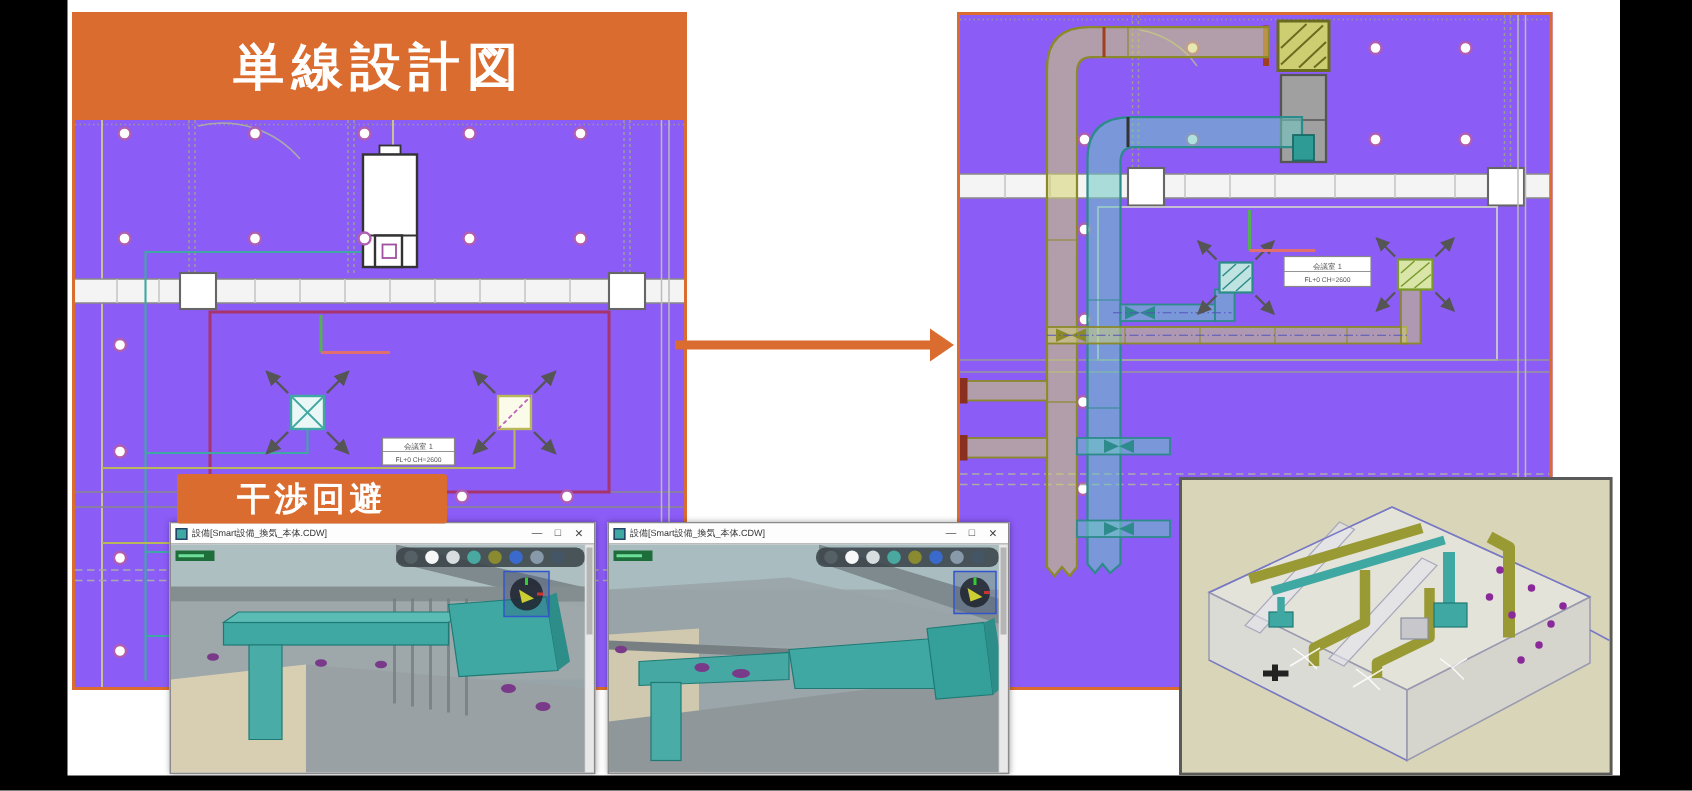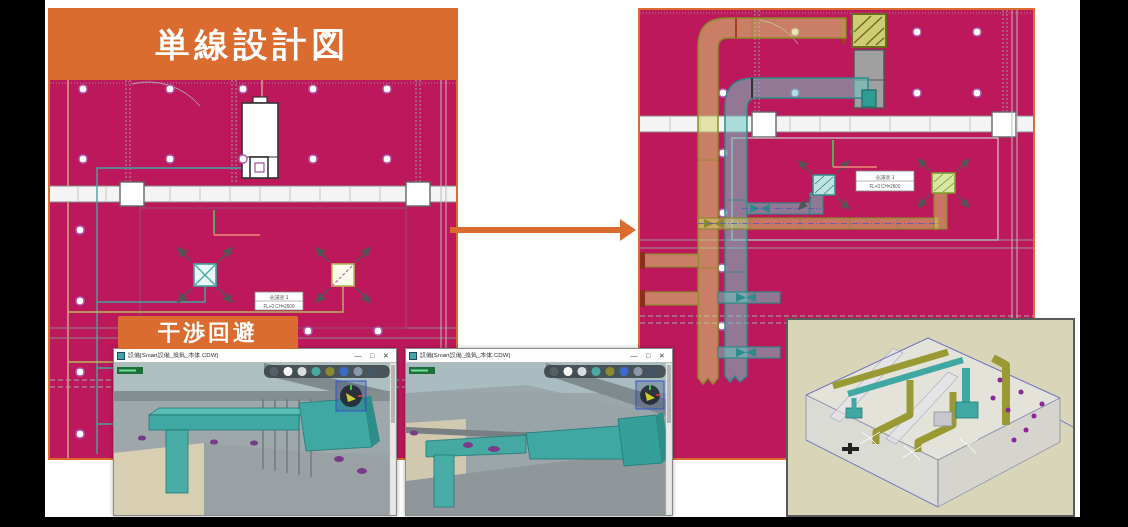--- a/index.html
+++ b/index.html
@@ -1,21 +1,21 @@
 <!DOCTYPE html>
 <html><head>
 <meta charset="utf-8">
 <style>
   html,body{margin:0;padding:0;}
   body{
     width:1128px;height:527px;position:relative;background:#000;
     font-family:"Liberation Sans","DejaVu Sans",sans-serif;overflow:hidden;
   }
   .content-bg{position:absolute;left:45px;top:0;width:1035px;height:517px;background:#fff;}
-  .panel{position:absolute;top:8px;height:452px;border:2px solid #d96c2e;background:#be185d;box-sizing:border-box;z-index:1;}
+  .panel{position:absolute;top:8px;height:452px;border:2px solid #d96c2e;background:#8b5cf6;box-sizing:border-box;z-index:1;}
   .panel-header{height:70px;background:#d96c2e;display:flex;align-items:center;justify-content:center;}
   .panel-header span{color:#fff;font-size:34px;font-weight:bold;letter-spacing:5px;}
   #left-panel{left:48px;width:410px;}
   #right-panel{left:638px;width:397px;}
   .plan{display:block;}
   .arrow{position:absolute;left:450px;top:227px;width:170px;height:6px;background:#d96c2e;z-index:1;}
   .arrow-head{position:absolute;left:620px;top:219px;width:0;height:0;border-left:16px solid #d96c2e;border-top:11px solid transparent;border-bottom:11px solid transparent;z-index:1;}
   .badge{position:absolute;left:118px;top:316px;width:180px;height:33px;background:#d96c2e;border-radius:2px;display:flex;align-items:center;justify-content:center;z-index:4;}
   .badge span{color:#fff;font-size:22px;font-weight:bold;letter-spacing:3px;}
   .cad-window{position:absolute;background:#fff;border:1px solid #8a8a8a;box-sizing:border-box;z-index:3;box-shadow:0 0 4px rgba(0,0,0,.35);}

